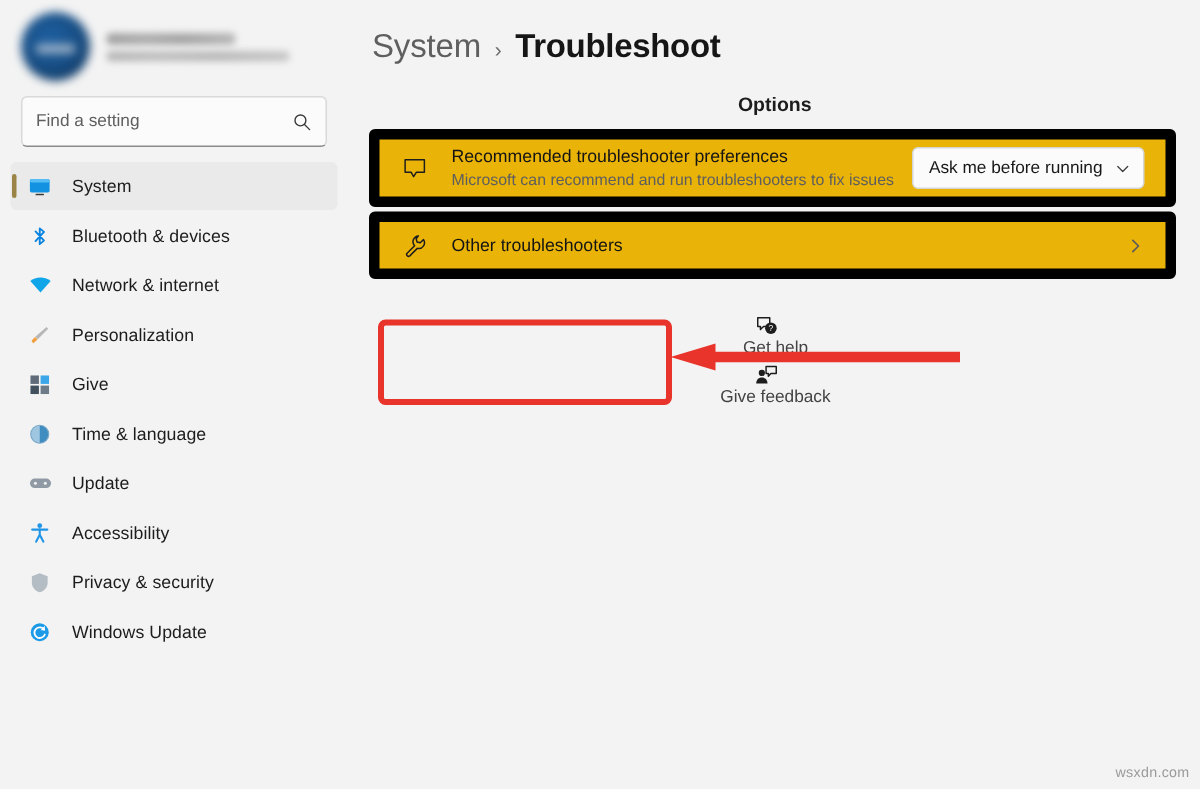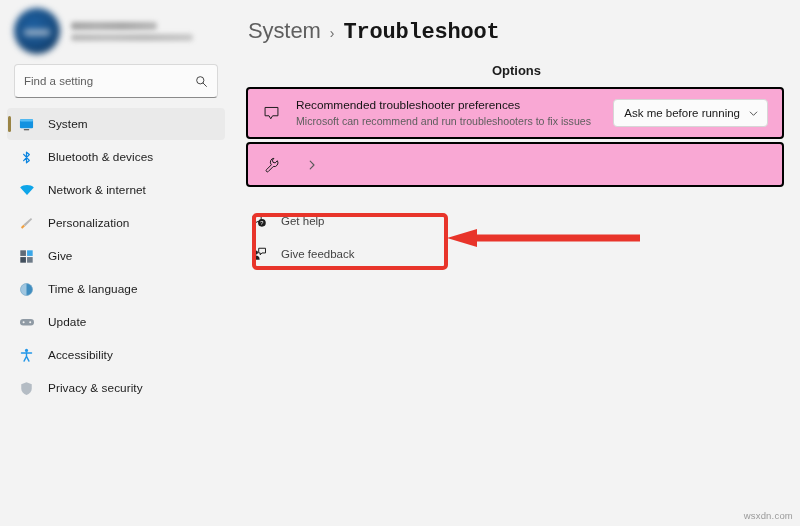--- a/index.html
+++ b/index.html
@@ -193,33 +193,32 @@
   }
   .crumb-sep {
     font-size: 14px;
     color: #6b6b6b;
   }
   .crumb-current {
     font-size: 22px;
     color: #161616;
     font-weight: 600;
     letter-spacing: -.2px;
-    font-family: Liberation Mono, monospace;
   }
   .section-label {
     font-size: 13px;
     font-weight: 700;
     color: #1c1c1c;
     margin: 0 0 9px 3px;
     text-align: center;
   }
 
   .card {
-    background: #f9a8d4;
-    border: 2px solid #000000;
+    background: #eab308;
+    border: 7px solid #000000;
     border-radius: 4px;
     display: flex;
     align-items: center;
     padding: 0 14px 0 13px;
     box-sizing: border-box;
     margin-bottom: 3px;
     position: relative;
   }
   .card.tall { height: 52px; }
   .card.short { height: 45px; }
@@ -273,20 +272,21 @@
 
   .links {
     margin-top: 22px;
     padding-left: 4px;
   }
   .link-row {
     display: flex;
     align-items: center;
     height: 24px;
     margin-bottom: 9px;
+    flex-direction: column;
   }
   .link-icon {
     width: 18px; height: 18px;
     flex: 0 0 18px;
     display: flex; align-items: center; justify-content: center;
     margin-right: 13px;
     color: #1d1d1d;
   }
   .link-text {
     font-size: 11.5px;
@@ -437,20 +437,30 @@
 
         <div class="nav-item">
           <span class="nav-icon">
             <svg width="15" height="15" viewBox="0 0 16 16">
               <path d="M8 1.2 L13.6 3.4 V8 C13.6 11.4 11.2 13.8 8 14.8 C4.8 13.8 2.4 11.4 2.4 8 V3.4 Z" fill="#b4bcc4"></path>
             </svg>
           </span>
           <span class="nav-label">Privacy &amp; security</span>
         </div>
 
+        <div class="nav-item">
+          <span class="nav-icon">
+            <svg width="15" height="15" viewBox="0 0 16 16">
+              <circle cx="8" cy="8" r="6.4" fill="#1b9ae8"></circle>
+              <path d="M11.2 6.2 A3.8 3.8 0 1 0 11.6 9.6" stroke="#ffffff" stroke-width="1.3" fill="none" stroke-linecap="round"></path>
+              <path d="M11.6 3.4 L11.6 6.5 L8.6 6.5 Z" fill="#ffffff"></path>
+            </svg>
+          </span>
+          <span class="nav-label">Windows Update</span>
+        </div>
 
       </div>
     </div>
 
     <div class="content">
 
       <div class="breadcrumb">
         <span class="crumb-parent">System</span>
         <span class="crumb-sep">›</span>
         <span class="crumb-current">Troubleshoot</span>
@@ -479,20 +489,23 @@
       </div>
 
 
       <div class="card-row">
         <div class="card short">
           <span class="card-icon">
             <svg width="17" height="17" viewBox="0 0 18 18" fill="none">
               <path d="M11.6 2.4 A4.1 4.1 0 0 0 8.9 9.3 L3.6 14.6 A1.35 1.35 0 0 0 5.5 16.5 L10.8 11.2 A4.1 4.1 0 0 0 15.2 5 L12.9 7.3 L10.6 6.7 L10 4.4 Z" stroke="#1d1d1d" stroke-width="1.05" fill="none" stroke-linejoin="round"></path>
             </svg>
           </span>
+          <div class="card-text">
+            <div class="card-title">Other troubleshooters</div>
+          </div>
           <span class="chevron">
             <svg width="12" height="12" viewBox="0 0 12 12" fill="none">
               <path d="M4.2 2.2 L8 6 L4.2 9.8" stroke="#5a5a5a" stroke-width="1.1" stroke-linecap="round" stroke-linejoin="round"></path>
             </svg>
           </span>
         </div>
       </div>
 
       <div class="links">
         <div class="link-row">

